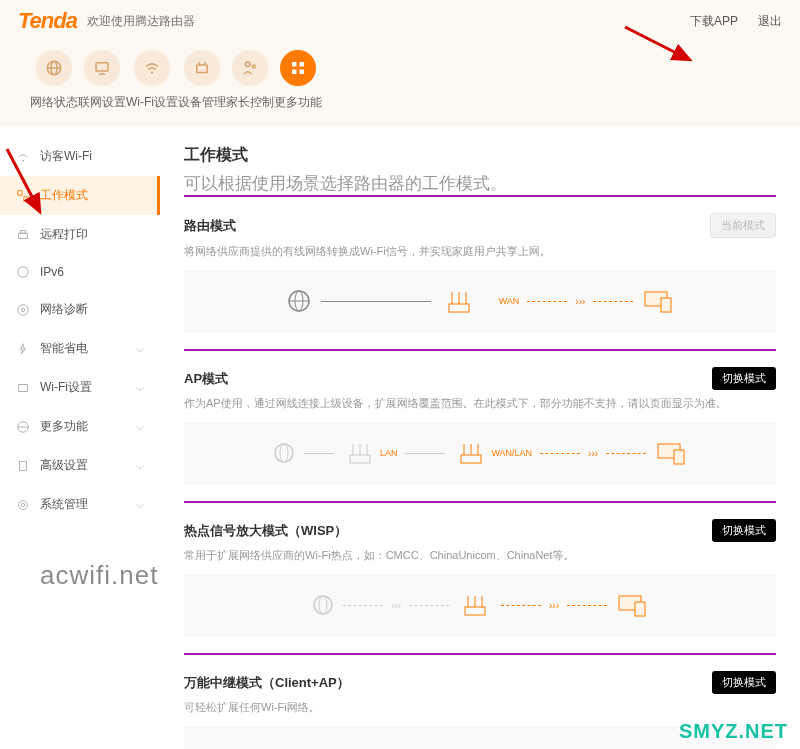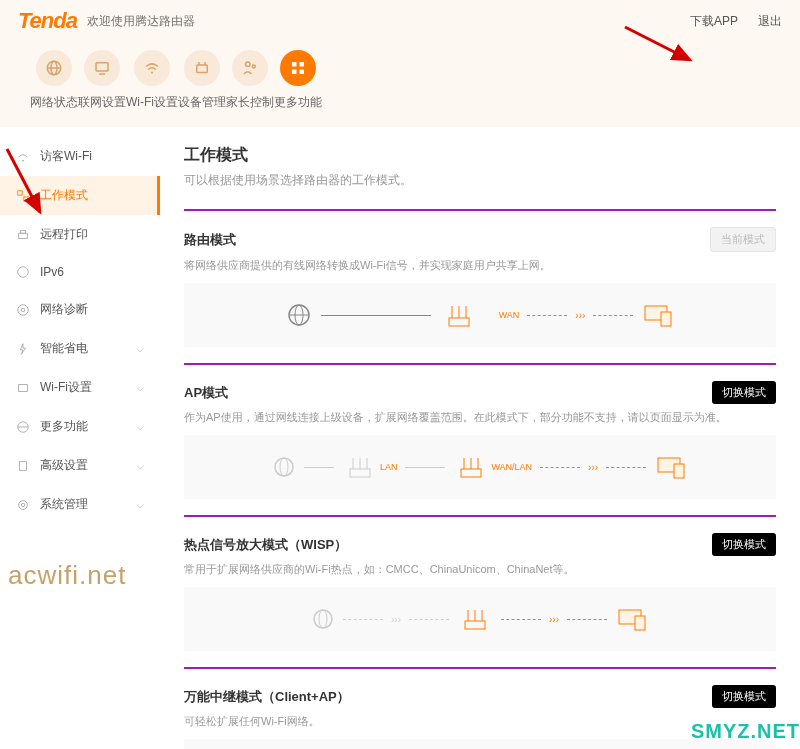--- a/index.html
+++ b/index.html
@@ -17,36 +17,36 @@
 .layout { display: flex; background: #fff; }
 .sidebar { width: 160px; padding: 10px 0; }
 .sbitem { display: flex; align-items: center; padding: 11px 16px; cursor: pointer; color: #555; font-size: 12px; position: relative; gap: 10px; }
 .sbitem.active { background: #fff3e6; color: #ff7a00; }
 .sbitem.active::after { content: ""; position: absolute; right: 0; top: 0; bottom: 0; width: 3px; background: #ff7a00; }
 .sbicon { width: 14px; height: 14px; opacity: 0.5; flex-shrink: 0; }
 .sbitem.active .sbicon { opacity: 1; }
 .chev { margin-left: auto; font-size: 10px; color: #bbb; }
 .main { flex: 1; padding: 18px 24px; overflow-y: auto; }
 .page-title { font-size: 16px; font-weight: bold; color: #333; margin-bottom: 6px; }
-.page-sub { font-size: 12px; color: #999; margin-bottom: 20px; }
+.page-sub { font-size: 17px; color: #999; }
 .mode-block { border-top: 2px solid #a21caf; padding: 16px 0; }
 .mode-head { display: flex; justify-content: space-between; align-items: center; margin-bottom: 6px; }
 .mode-title { font-size: 13px; font-weight: bold; color: #333; }
 .mode-desc { font-size: 11px; color: #999; margin-bottom: 10px; }
 .btn { padding: 4px 10px; font-size: 11px; border-radius: 3px; border: none; cursor: pointer; }
 .btn-disabled { background: #f2f2f2; color: #bbb; border: 1px solid #e5e5e5; }
 .btn-orange { background: #000000; color: #fff; }
 .diagram { background: #f9f9f9; height: 64px; display: flex; align-items: center; justify-content: center; gap: 8px; font-size: 10px; color: #ff7a00; position: relative; }
 .diagram .node { display: flex; align-items: center; gap: 2px; }
 .diagram .line { width: 40px; border-top: 1px dashed #ff7a00; }
 .diagram .line.gray { border-color: #ccc; }
 .diagram .label { font-size: 9px; color: #ff7a00; }
 .diagram .wifi-sig { color: #ff7a00; font-size: 10px; }
-.watermark { position: absolute; left: 8px; top: 560px; font-size: 26px; color: #a16207; font-family: Arial; letter-spacing: 1px; z-index: 10; opacity: 0.6; }
-.watermark2 { position: absolute; right: 0; bottom: 6px; font-size: 20px; color: #19c2a7; font-family: Arial; font-weight: bold; letter-spacing: 1px; z-index: 10; }
+.watermark { position: absolute; left: 40px; top: 560px; font-size: 26px; color: #404040; font-family: Arial; letter-spacing: 1px; z-index: 10; opacity: 0.6; }
+.watermark2 { position: absolute; right: 12px; bottom: 6px; font-size: 20px; color: #19c2a7; font-family: Arial; font-weight: bold; letter-spacing: 1px; z-index: 10; }
 .arrow-svg { position: absolute; z-index: 20; pointer-events: none; }
 </style>
 </head>
 <body>
 
 <svg class="arrow-svg" style="left:620px; top:22px; width:90px; height:55px;">
   <defs>
       <marker id="ah1" markerWidth="8" markerHeight="8" refX="6" refY="3" orient="auto">
         <polygon points="0 0, 7 3, 0 6" fill="#d40000"></polygon>
       </marker>

